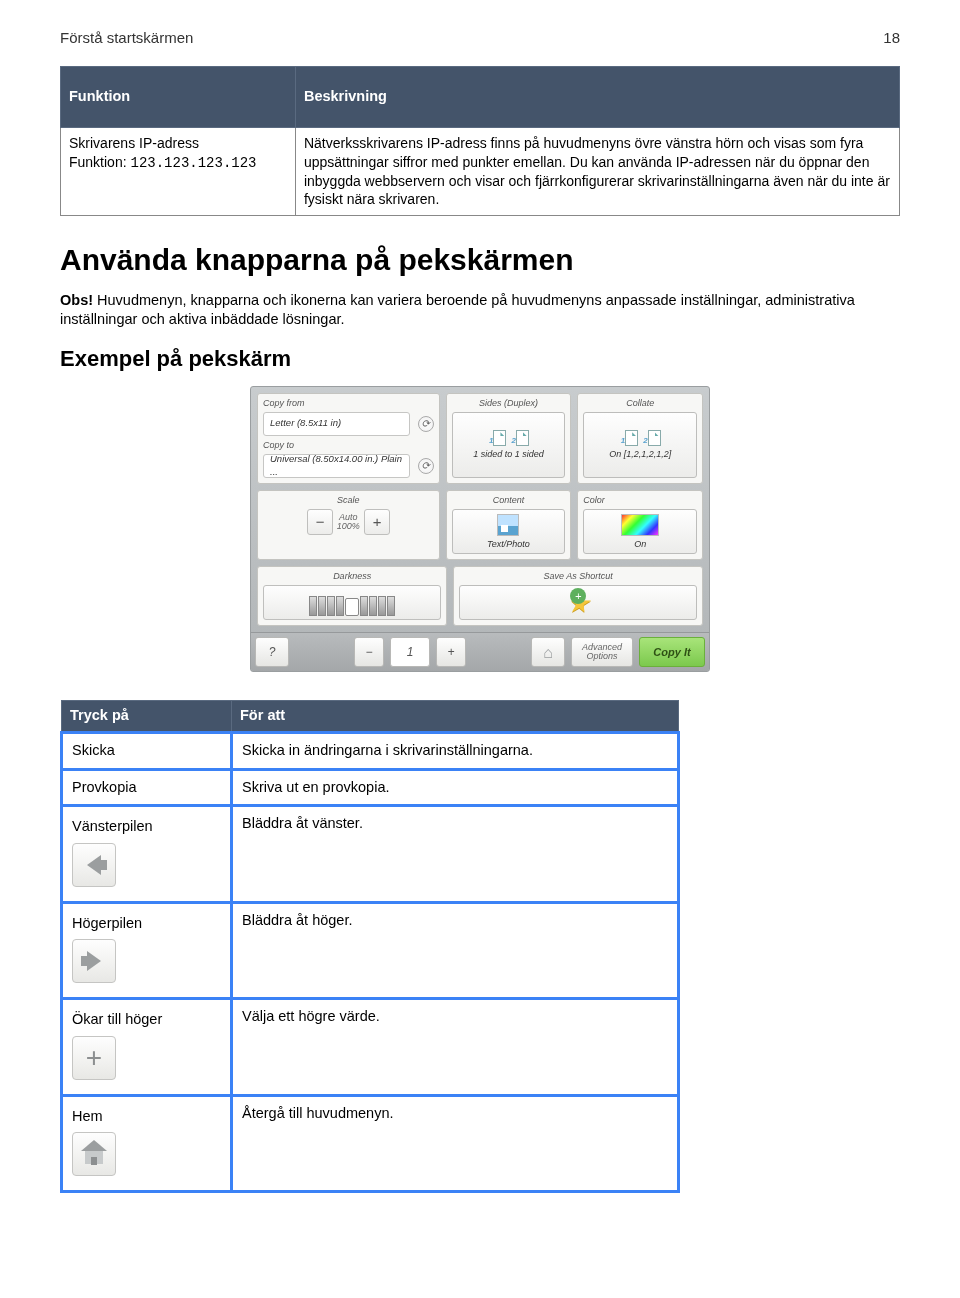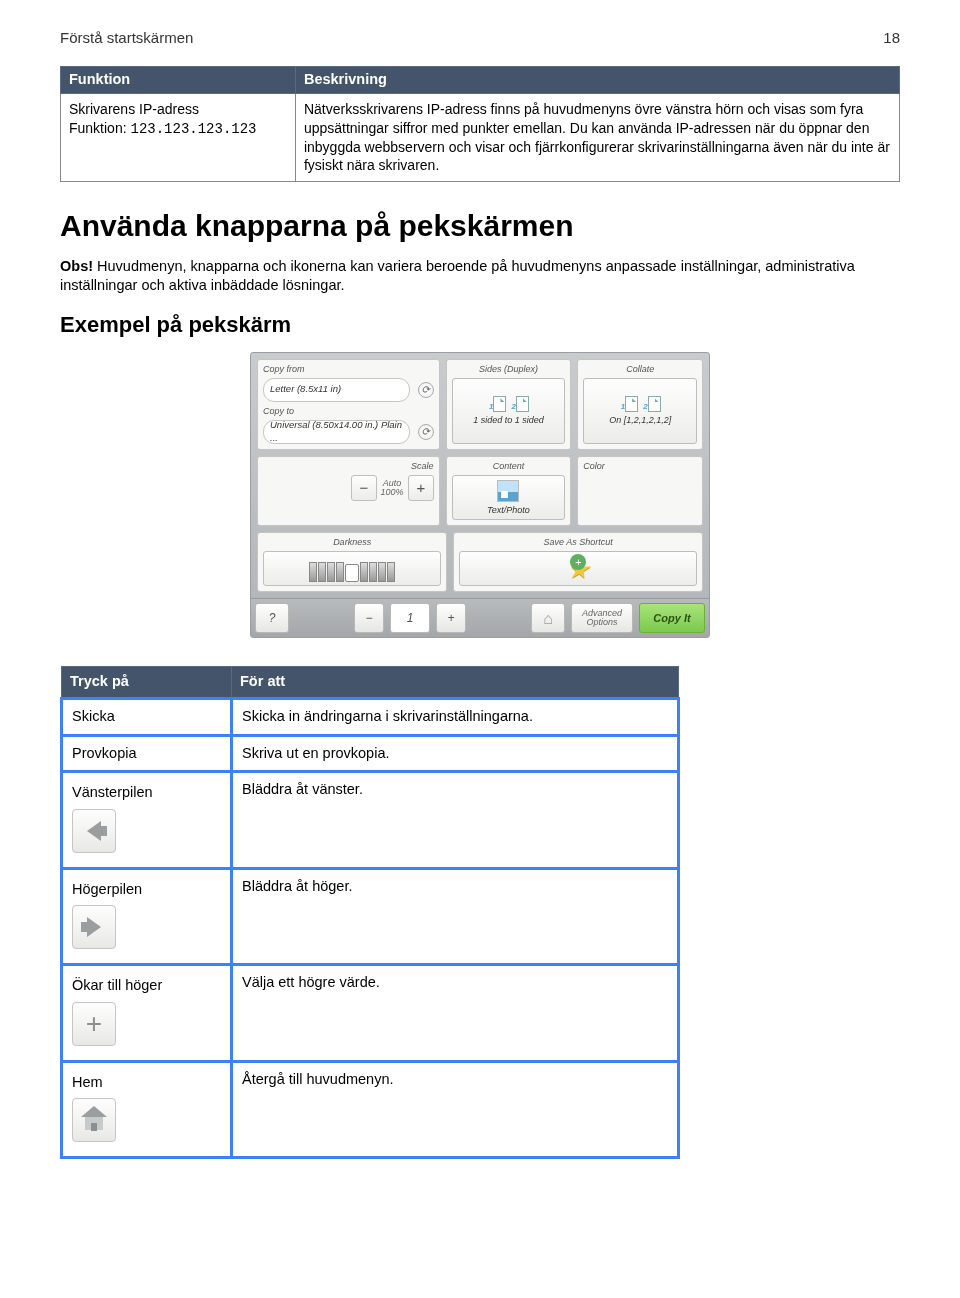--- a/index.html
+++ b/index.html
@@ -22,21 +22,21 @@
   table.info {
     border-collapse: collapse;
     width: 100%;
     margin-bottom: 24px;
   }
   table.info th {
     background: #44546a;
     color: #fff;
     text-align: left;
     font-weight: 600;
-    padding: 3px 8px;
+    padding: 20px 8px;
     border: 1px solid #5a6a80;
     font-size: 14.5px;
   }
   table.info td {
     border: 1px solid #888;
     padding: 6px 8px;
     vertical-align: top;
     font-size: 14px;
   }
   .mono { font-family: "Courier New", monospace; }
@@ -78,21 +78,21 @@
     padding: 3px 5px 5px 5px;
     flex: 1;
     display: flex;
     flex-direction: column;
     gap: 3px;
   }
   .ts-label { font-size: 9px; color: #555; }
   .ts-field {
     background: #fff;
     border: 1px solid #c6c6c4;
-    border-radius: 11px;
+    border-radius: 3px;
     padding: 8px 6px;
     font-size: 9.5px;
     display: flex;
     justify-content: space-between;
     align-items: center;
     height: 24px;
   }
   .ts-circ {
     width: 16px; height: 16px; border-radius: 50%;
     border: 1px solid #aaa;
@@ -281,40 +281,44 @@
                 <span class="num">2</span>
                 <span class="pg"></span>
               </div>
           </div>
           <span>On [1,2,1,2,1,2]</span>
         </div>
       </div>
     </div>
 
     <div class="ts-row">
-      <div class="ts-group" style="flex:1.5;align-items:flex-end">
+      <div class="ts-group" style="flex:1.5;align-items:center">
         <span class="ts-label">Scale</span>
         <div class="ts-stepper">
           <div class="ts-sq">−</div>
           <div class="ts-scaletxt">
             <div>Auto</div>
             <div>100%</div>
           </div>
           <div class="ts-sq">+</div>
         </div>
       </div>
       <div class="ts-group">
         <span class="ts-label" style="text-align:center">Content</span>
         <div class="ts-bigbtn">
           <div class="ts-photo"></div>
           <span>Text/Photo</span>
         </div>
       </div>
       <div class="ts-group">
         <span class="ts-label" style="text-align:left">Color</span>
+        <div class="ts-bigbtn">
+          <div class="ts-gradient"></div>
+          <span>On</span>
+        </div>
       </div>
     </div>
 
     <div class="ts-row">
       <div class="ts-group" style="flex:1.5">
         <span class="ts-label" style="text-align:center">Darkness</span>
         <div class="ts-dark">
           <div class="bar"></div>
             <div class="bar"></div>
             <div class="bar"></div>

